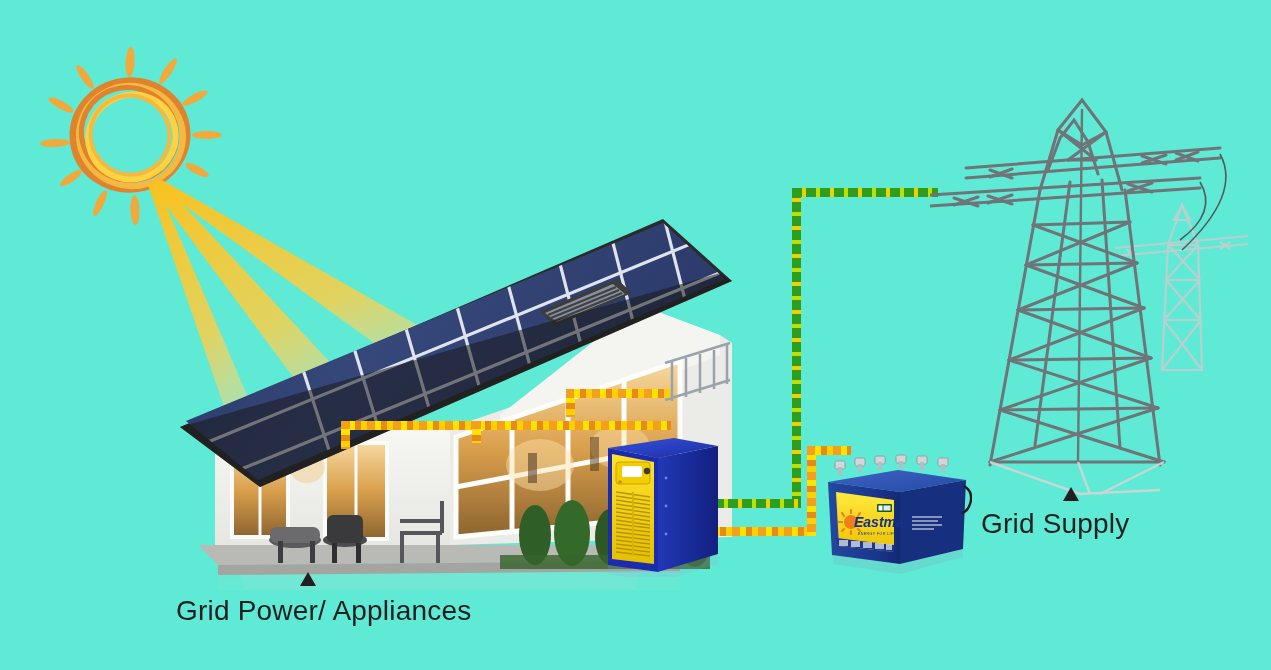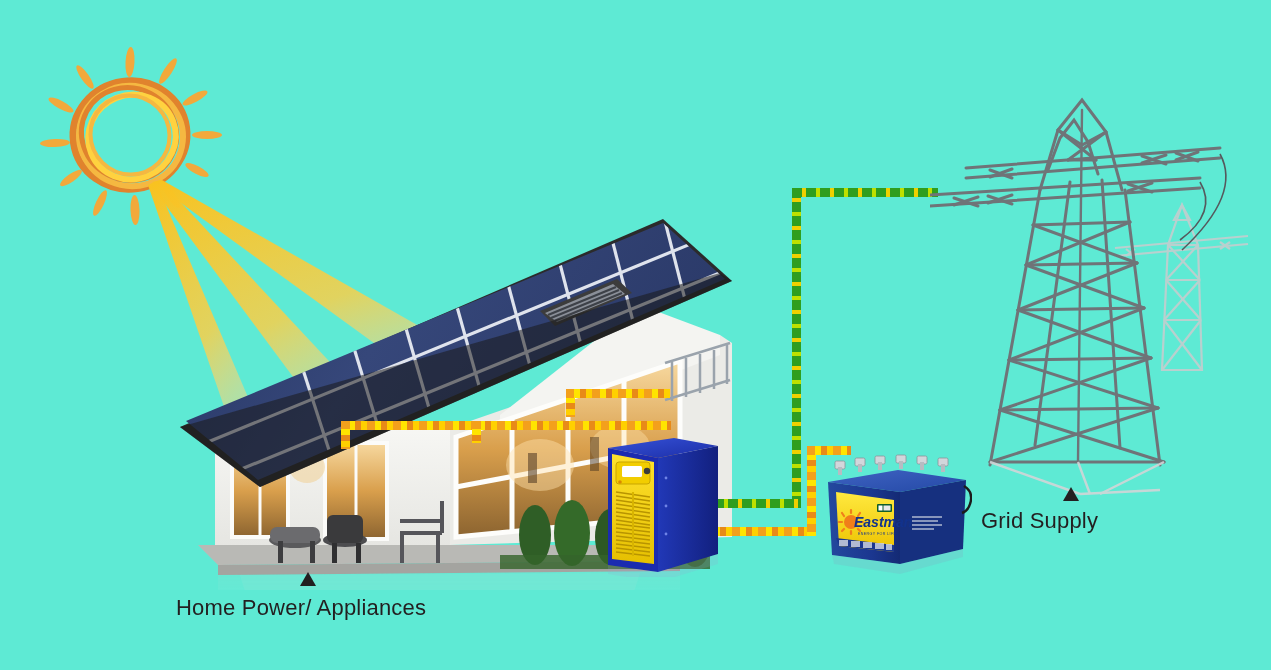--- a/index.html
+++ b/index.html
@@ -73,21 +73,21 @@
         #f3a01c 0px, #f3a01c 8px,
         #ffe400 8px, #ffe400 14px,
         #e88a18 14px, #e88a18 20px,
         #ffd000 20px, #ffd000 26px);
   }
 
   
   .label-text {
     position: absolute;
     color: #231f20;
-    font-size: 22px;
+    font-size: 28px;
     font-family: "Liberation Sans", sans-serif;
     white-space: nowrap;
     letter-spacing: 0.2px;
   }
   .label-arrow {
     position: absolute;
     width: 0; height: 0;
     border-left: 8px solid transparent;
     border-right: 8px solid transparent;
     border-bottom: 14px solid #231f20;
@@ -540,18 +540,18 @@
       <g stroke="#d2d5d7" stroke-width="2.4" fill="none" opacity="0.9">
         <line x1="60" y1="392" x2="150" y2="424"></line>
         <line x1="234" y1="392" x2="170" y2="424"></line>
         <line x1="148" y1="392" x2="160" y2="424"></line>
         <line x1="150" y1="424" x2="230" y2="420"></line>
       </g>
     </svg>
   </div>
 
   <div class="label-arrow" style="left:300px; top:572px; transform:rotate(0deg);"></div>
-  <div class="label-text" style="left:176px; top:595px;">Home Power/ Appliances</div>
+  <div class="label-text" style="left:176px; top:595px;">Grid Power/ Appliances</div>
 
   <div class="label-arrow" style="left:1063px; top:487px;"></div>
   <div class="label-text" style="left:981px; top:508px;">Grid Supply</div>
 
 </div>
 
 </body></html>

